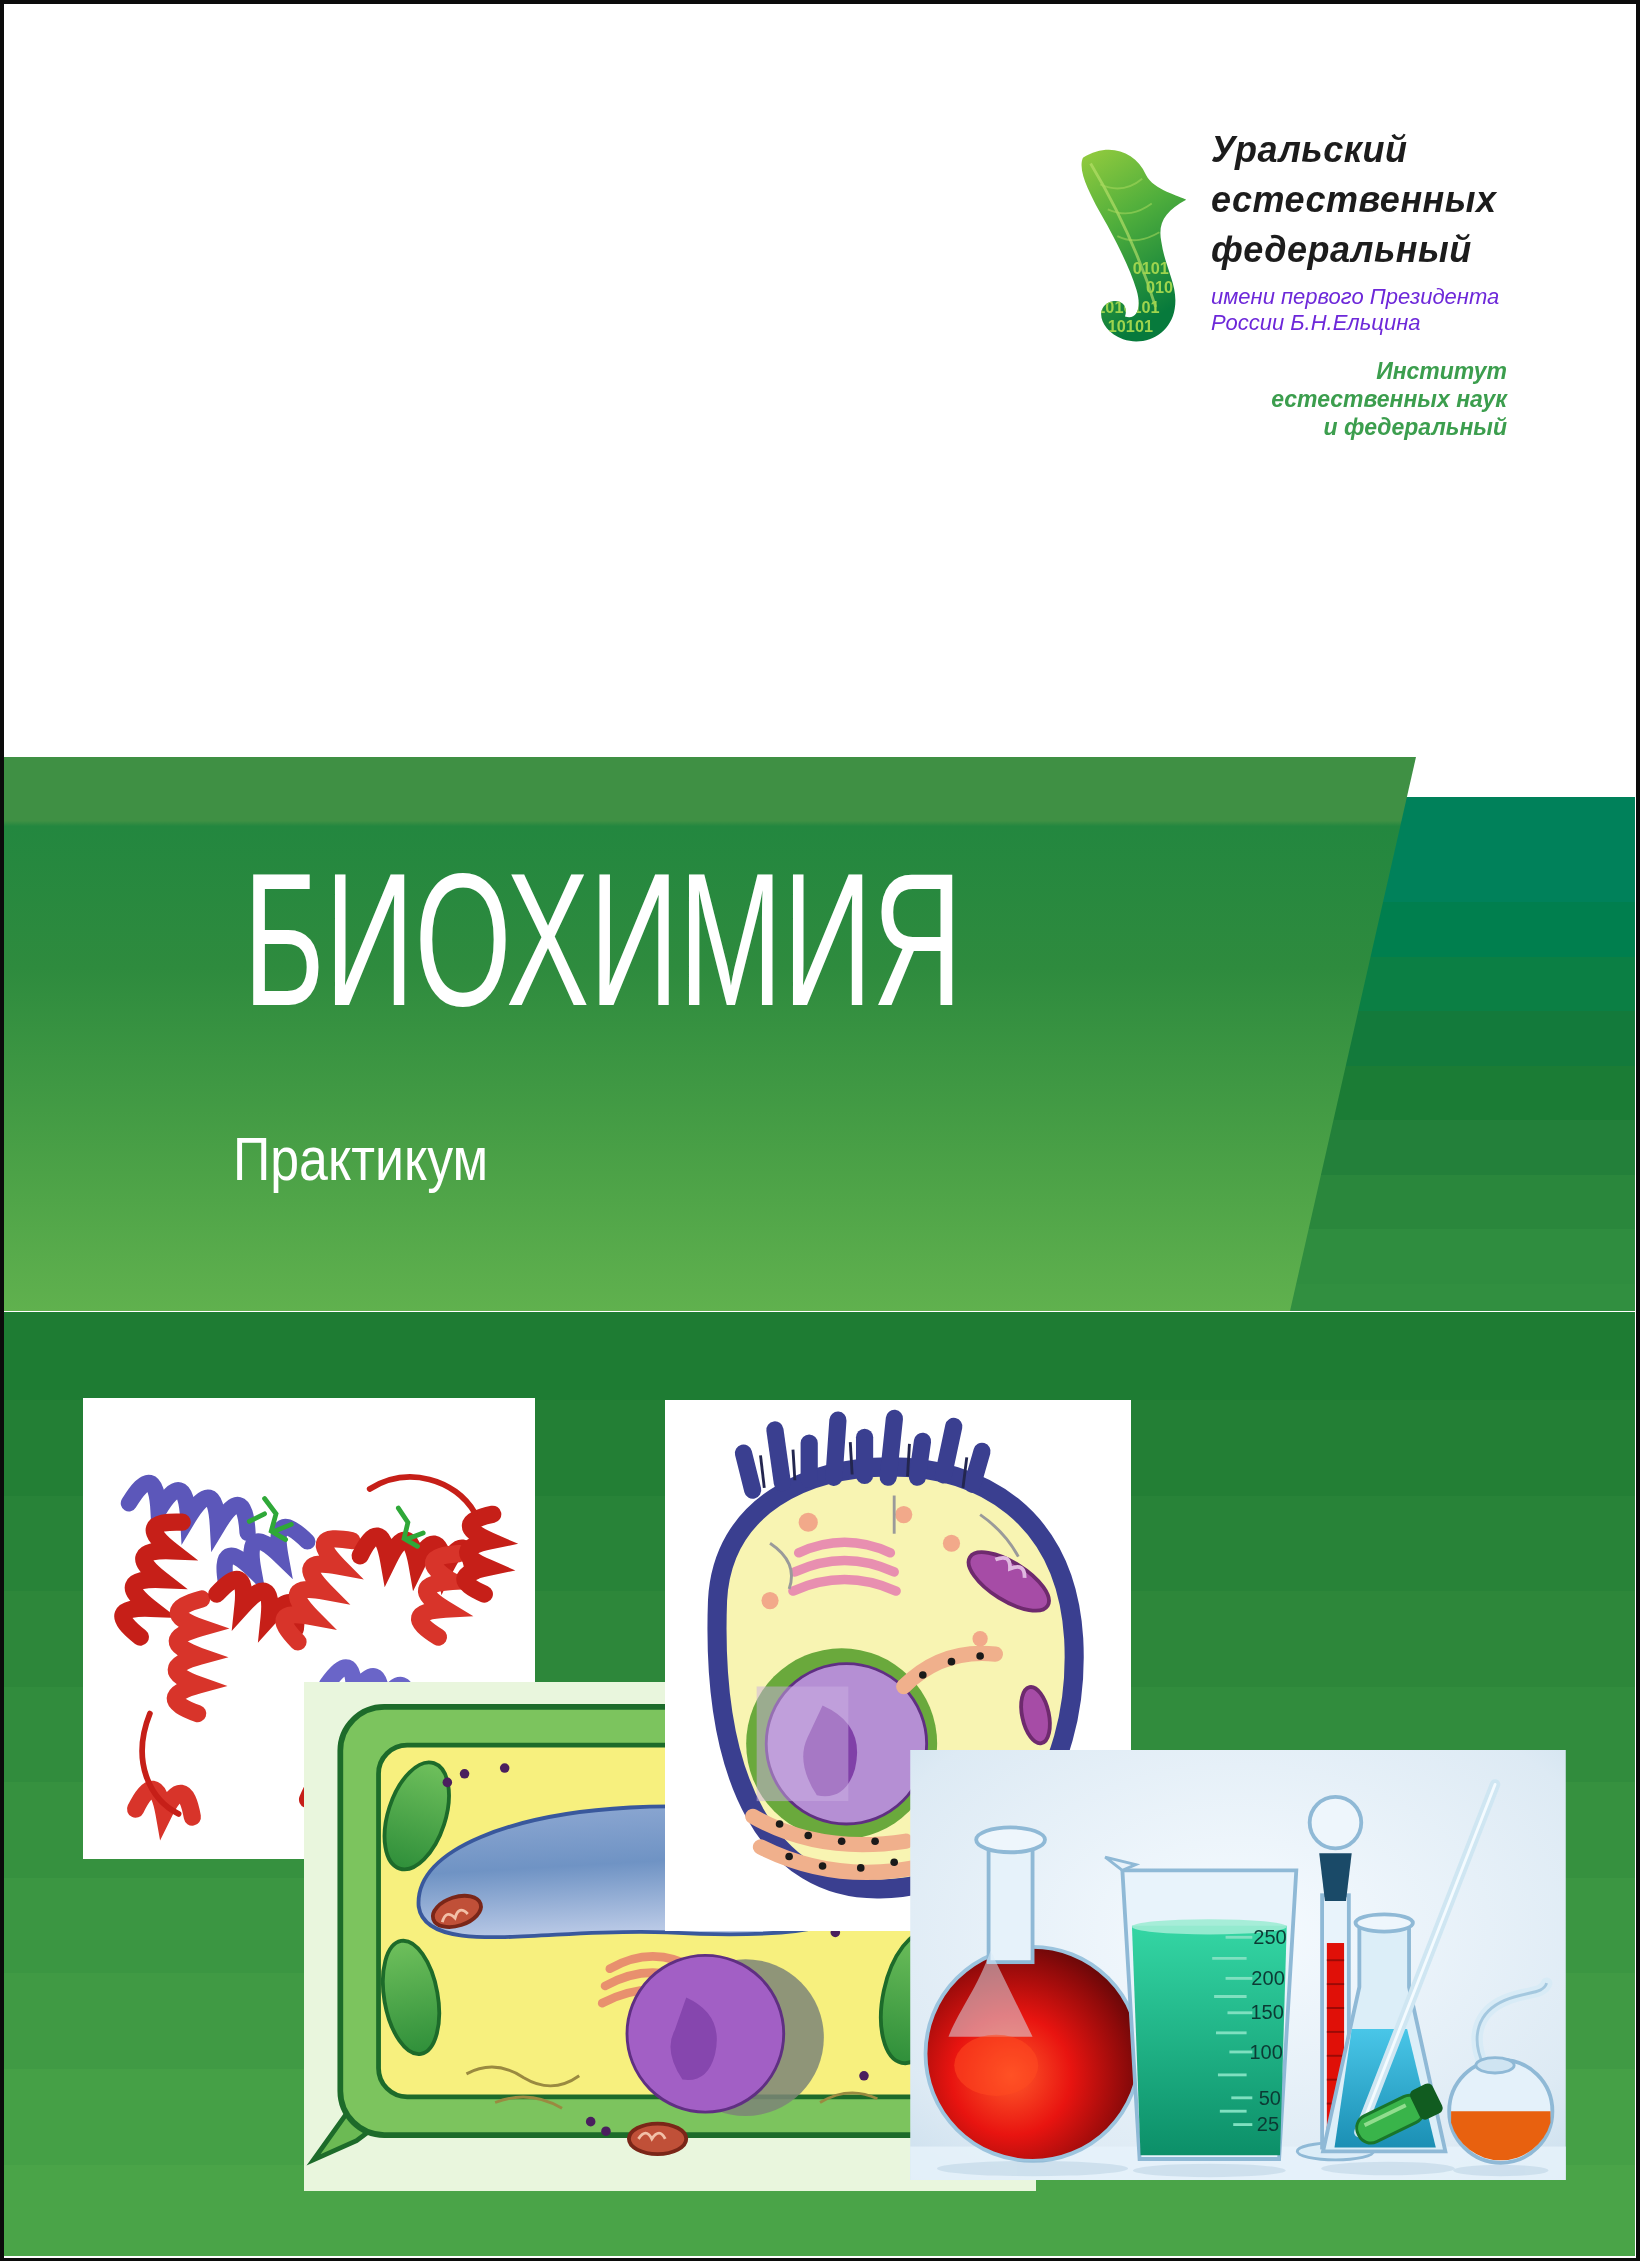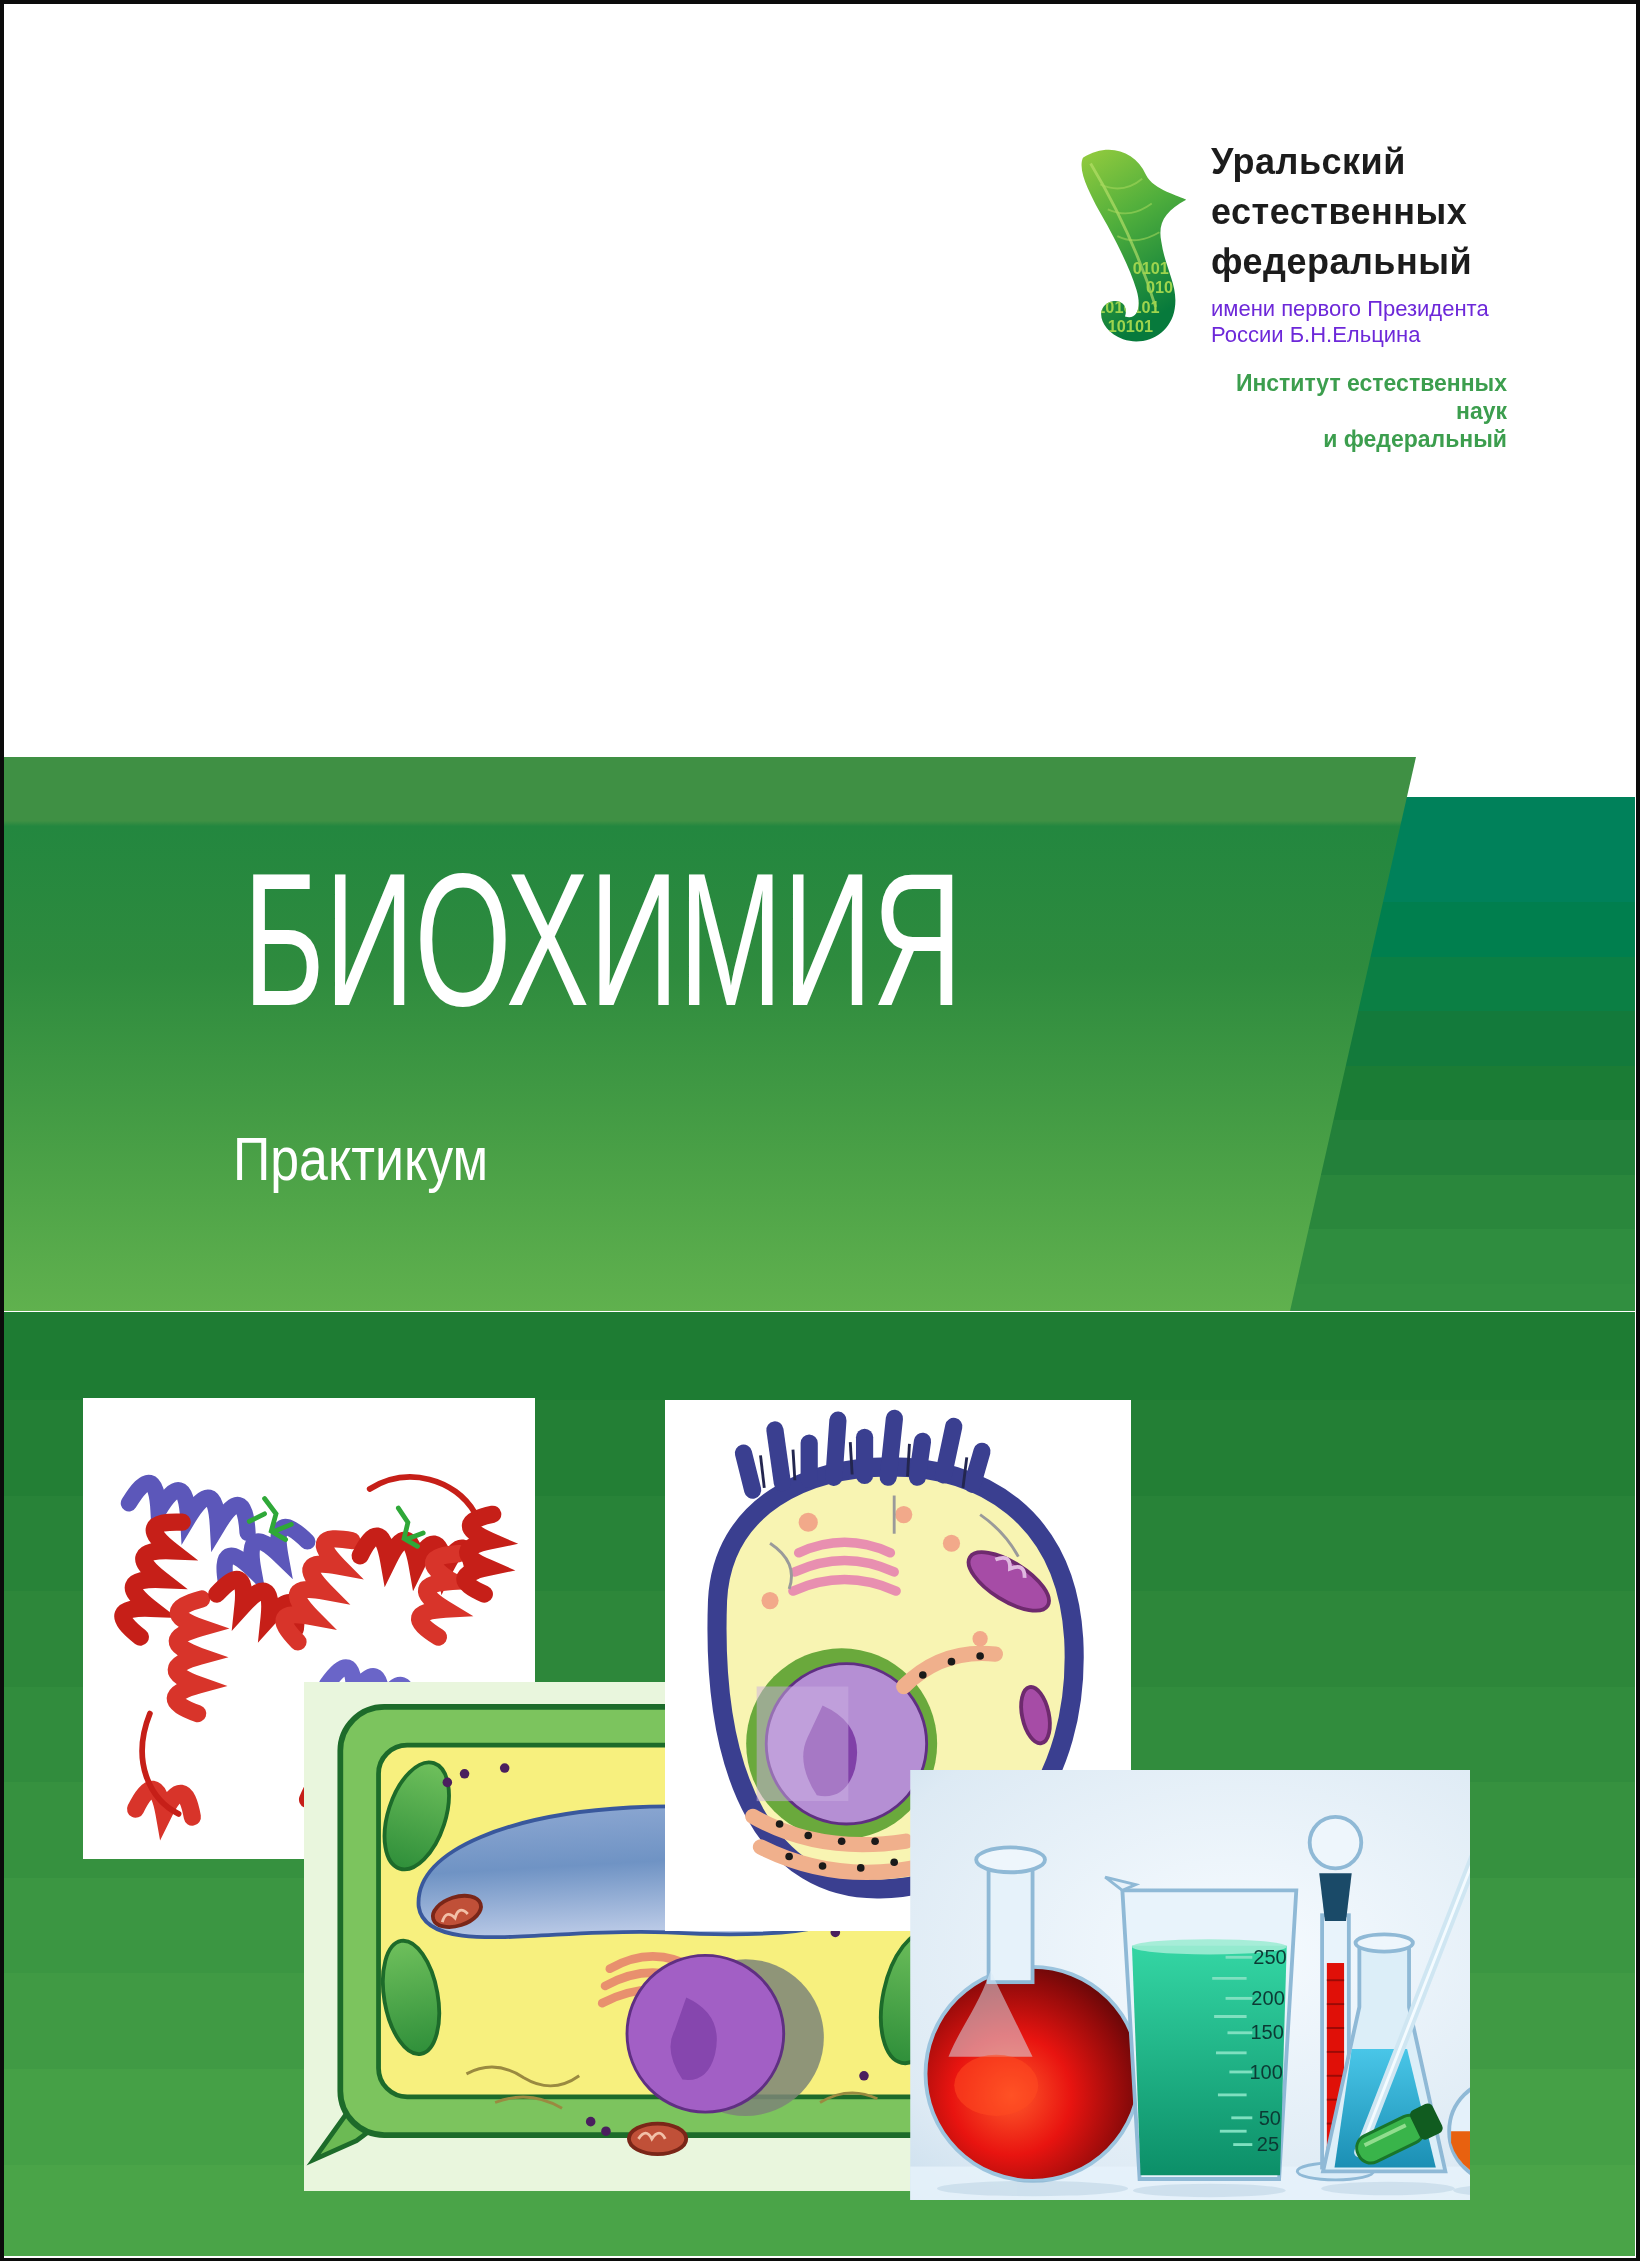--- a/index.html
+++ b/index.html
@@ -52,32 +52,32 @@
     transform:scaleX(0.66); transform-origin:0 0; white-space:nowrap;
   }
   .cover-subtitle{
     position:absolute; left:229px; top:1125px; z-index:4;
     color:#ffffff; font-size:61px; line-height:1; font-weight:400;
     transform:scaleX(0.85); transform-origin:0 0; white-space:nowrap;
   }
   
   .logo{position:absolute; left:1054px; top:117px; width:449px; z-index:2;}
   .logo-leaf{position:absolute; left:0; top:7.6px; width:134px; height:218px;}
-  .logo-text{position:absolute; left:153px; top:16px; width:296px;}
+  .logo-text{position:absolute; left:153px; top:4px; width:296px;font-style:italic;}
   .uni-line{font-size:36px; line-height:50px; font-weight:bold; color:#1c1c1c; letter-spacing:0.5px;}
   .uni-sub{font-size:22px; line-height:26px; color:#6d28d9; margin-top:8.6px;}
   .uni-sub + .uni-sub{margin-top:0;}
   .inst-line{font-size:23px; line-height:28px; font-weight:bold; color:#3c9e4e;}
   .inst-block{margin-top:21px;text-align:right;}
   
   .img-box{position:absolute; overflow:hidden;}
   #protein-box{left:79px; top:1394px; width:452px; height:461px; background:#ffffff; z-index:5;}
   #plant-box{left:300px; top:1678px; width:732px; height:509px; background:#e9f6dd; z-index:6;}
   #animal-box{left:661px; top:1396px; width:466px; height:531px; background:#ffffff; z-index:7;}
-  #labware-box{left:906px; top:1746px; width:560px; height:430px; z-index:8;margin-top:20px;}
+  #labware-box{left:906px; top:1746px; width:656px; height:430px; z-index:8;}
   svg{display:block;}
 </style>
 </head>
 <body>
 
 <div id="page">
 
   <div class="bg-right-stripes"></div>
   <div class="bg-lower-stripes"></div>
 

